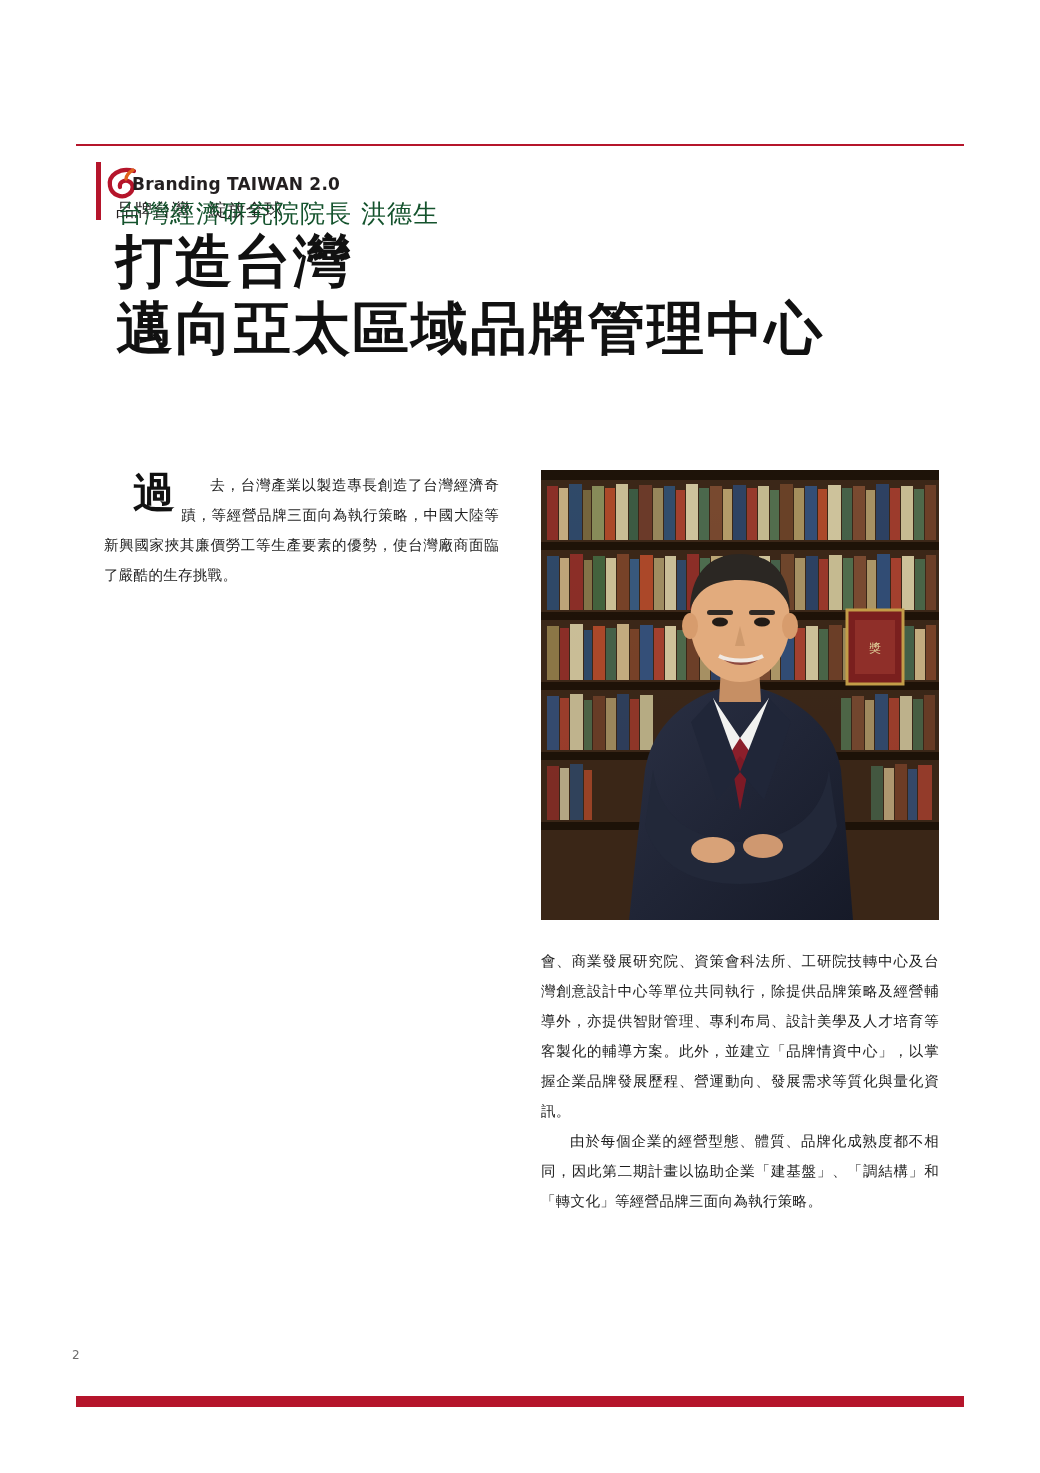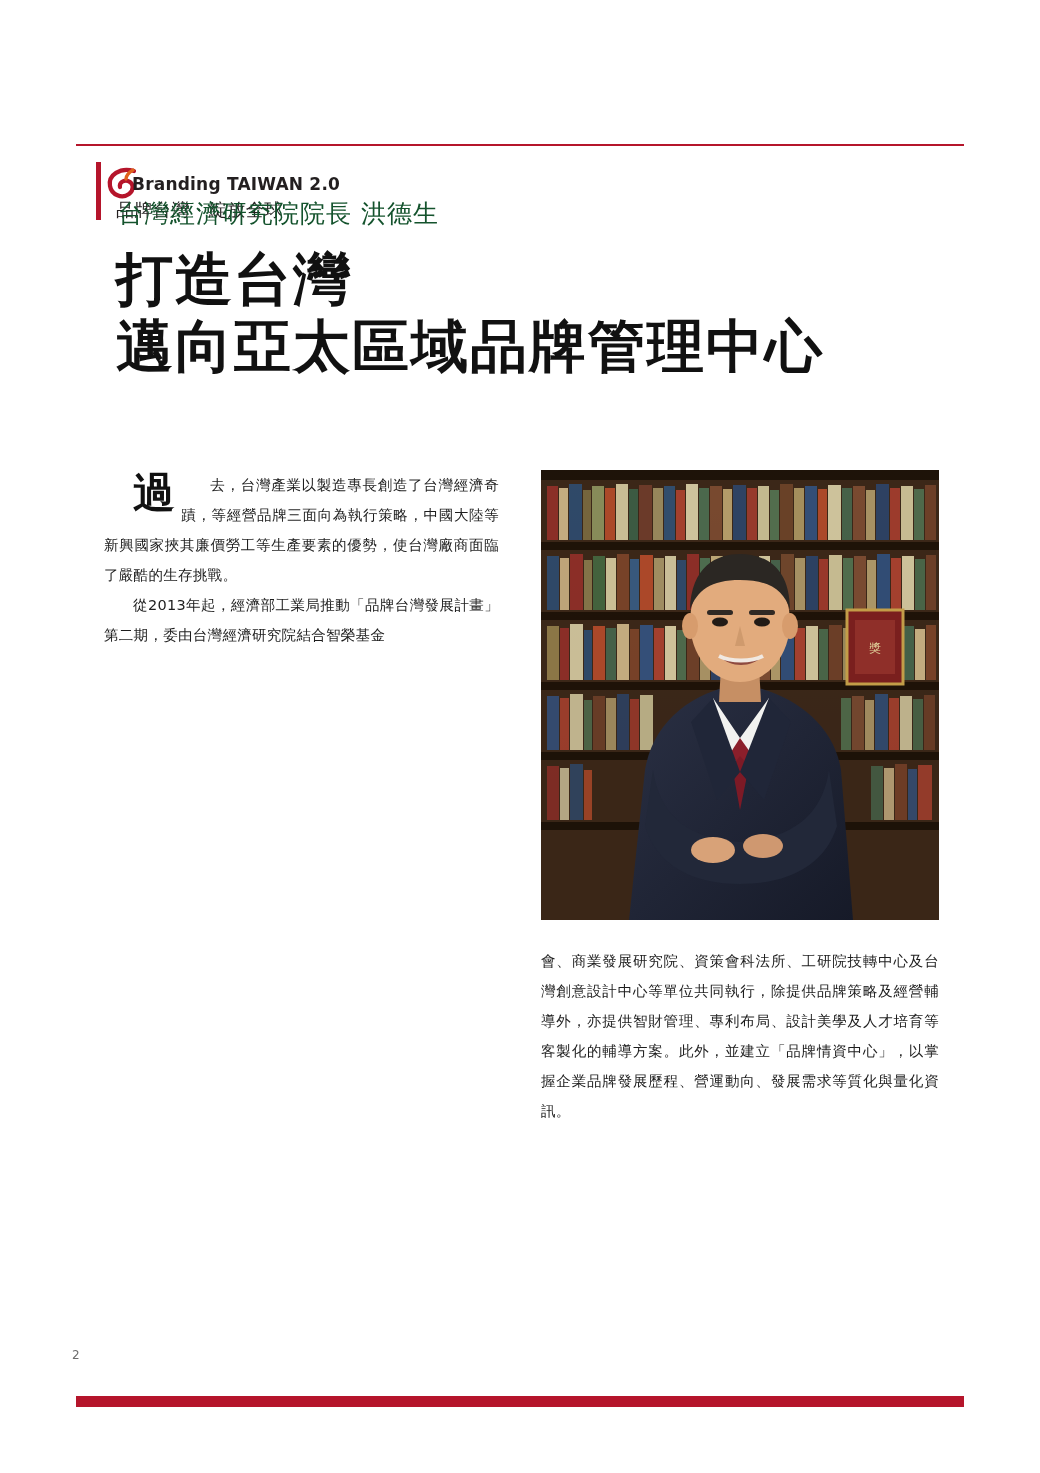--- a/index.html
+++ b/index.html
@@ -82,21 +82,21 @@
     top: 197px;
     font-size: 25px;
     font-weight: normal;
     letter-spacing: 1px;
     color: #14532d;
     white-space: nowrap;
   }
   .headline {
     position: absolute;
     left: 116px;
-    top: 246px;
+    top: 228px;
     width: 860px;
     font-size: 57px;
     font-weight: bold;
     line-height: 1.17;
     letter-spacing: 2px;
     color: #111111;
   }
   .headline div { white-space: nowrap; }
 
   
@@ -404,21 +404,21 @@
     </g>
 
     <rect x="0" y="0" width="398" height="450" fill="none"></rect>
   </svg>
 </div>
 
 <div class="col col-left">
   <p class="dropcap-para">
     <span class="dropcap">過</span><span>去，台灣產業以製造專長創造了台灣經濟奇蹟，等經營品牌三面向為執行策略，中國大陸等新興國家挾其廉價勞工等生產要素的優勢，使台灣廠商面臨了嚴酷的生存挑戰。</span>
   </p>
-  <p>從2013年起，經濟部工業局推動「品牌台灣發展計畫」第二期，委由台灣經濟研究院結合智榮基金</p>
 </div>
 
 <div class="col col-right">
   <p class="noindent">會、商業發展研究院、資策會科法所、工研院技轉中心及台灣創意設計中心等單位共同執行，除提供品牌策略及經營輔導外，亦提供智財管理、專利布局、設計美學及人才培育等客製化的輔導方案。此外，並建立「品牌情資中心」，以掌握企業品牌發展歷程、營運動向、發展需求等質化與量化資訊。</p>
+  <p>由於每個企業的經營型態、體質、品牌化成熟度都不相同，因此第二期計畫以協助企業「建基盤」、「調結構」和「轉文化」等經營品牌三面向為執行策略。</p>
 </div>
 
 <div class="page-number">2</div>
 <div class="footer-rule"></div>
 
 </body></html>

